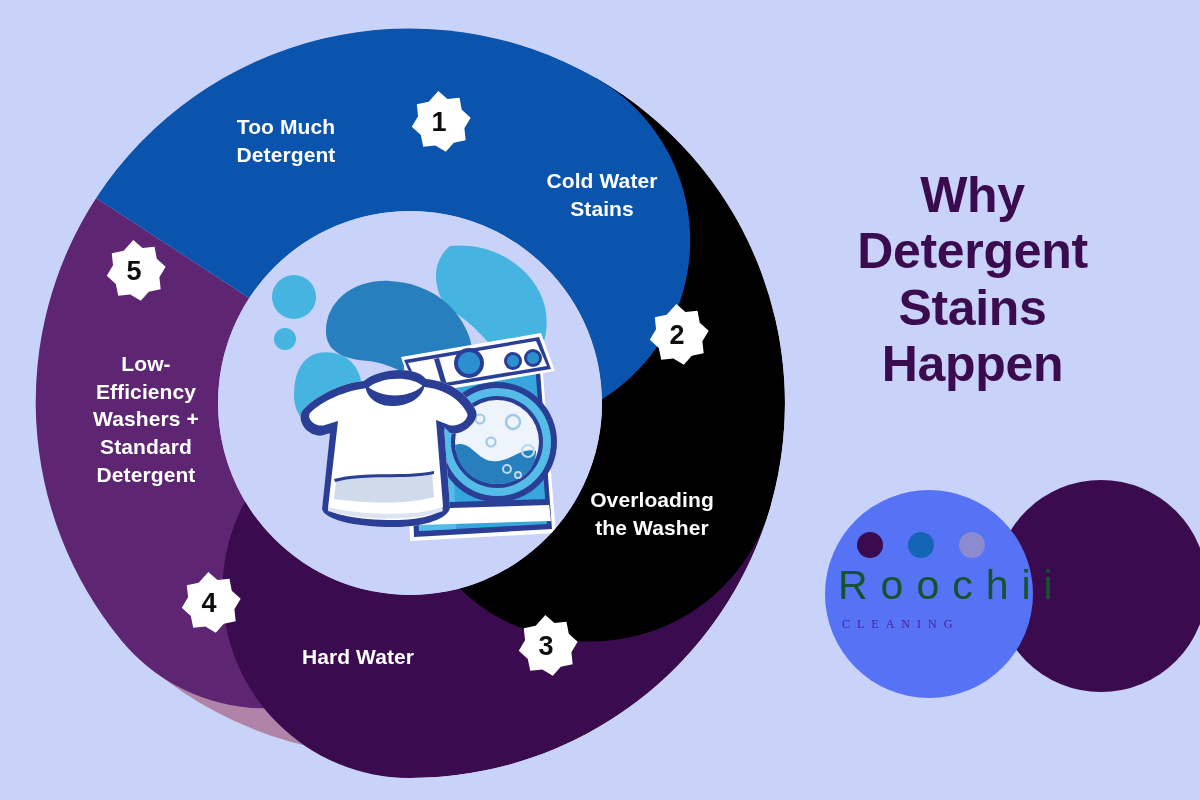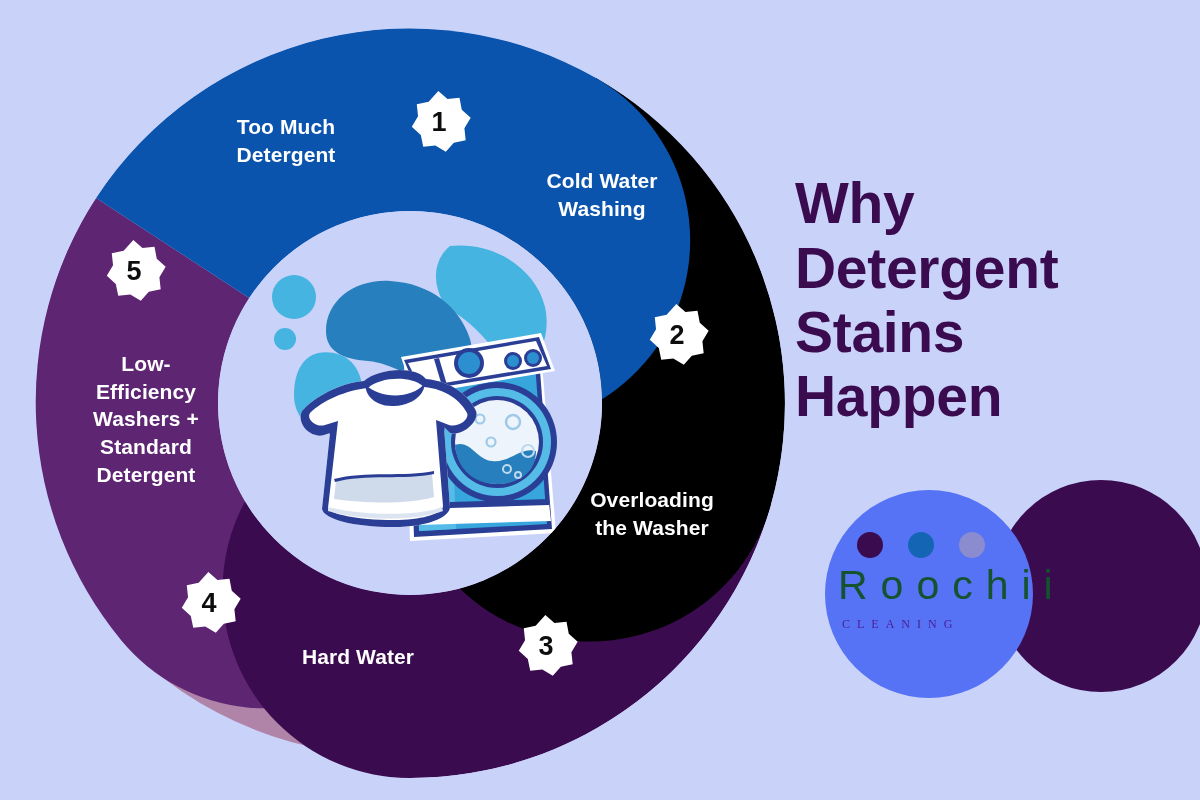--- a/index.html
+++ b/index.html
@@ -78,23 +78,23 @@
   
   .right-col {
     position: absolute;
     left: 790px; top: 0;
     width: 410px; height: 800px;
   }
   .headline {
     position: absolute;
     right: 50px; top: 133px;
     width: 355px;
-    text-align: left;
+    text-align: center;
     color: #3b0b4f;
-    font-size: 57px;
+    font-size: 50px;
     font-weight: bold;
     line-height: 1.13;
     letter-spacing: -.3px;
     white-space: pre-line;
   }
 
   
   .logo {
     position: absolute;
     left: 20px; top: 470px;
@@ -172,21 +172,21 @@
 
         <path fill="#000000" d="M410,403 L596,78 A375,375 0 0,1 771,505 A110,110 0 0,1 410,403 Z"></path>
 
         <path fill="#0b54ad" d="M410,403 L96,198 A375,375 0 0,1 596,78 A120,120 0 0,1 410,403 Z"></path>
       </g>
     </svg>
 
     <div class="seg-label lbl-1">Too Much
 Detergent</div>
     <div class="seg-label lbl-2">Cold Water
-Washing</div>
+Stains</div>
     <div class="seg-label lbl-3">Overloading
 the Washer</div>
     <div class="seg-label lbl-4">Hard Water</div>
     <div class="seg-label lbl-5">Low-
 Efficiency
 Washers +
 Standard
 Detergent</div>
 
     <div class="badge bdg-1">

